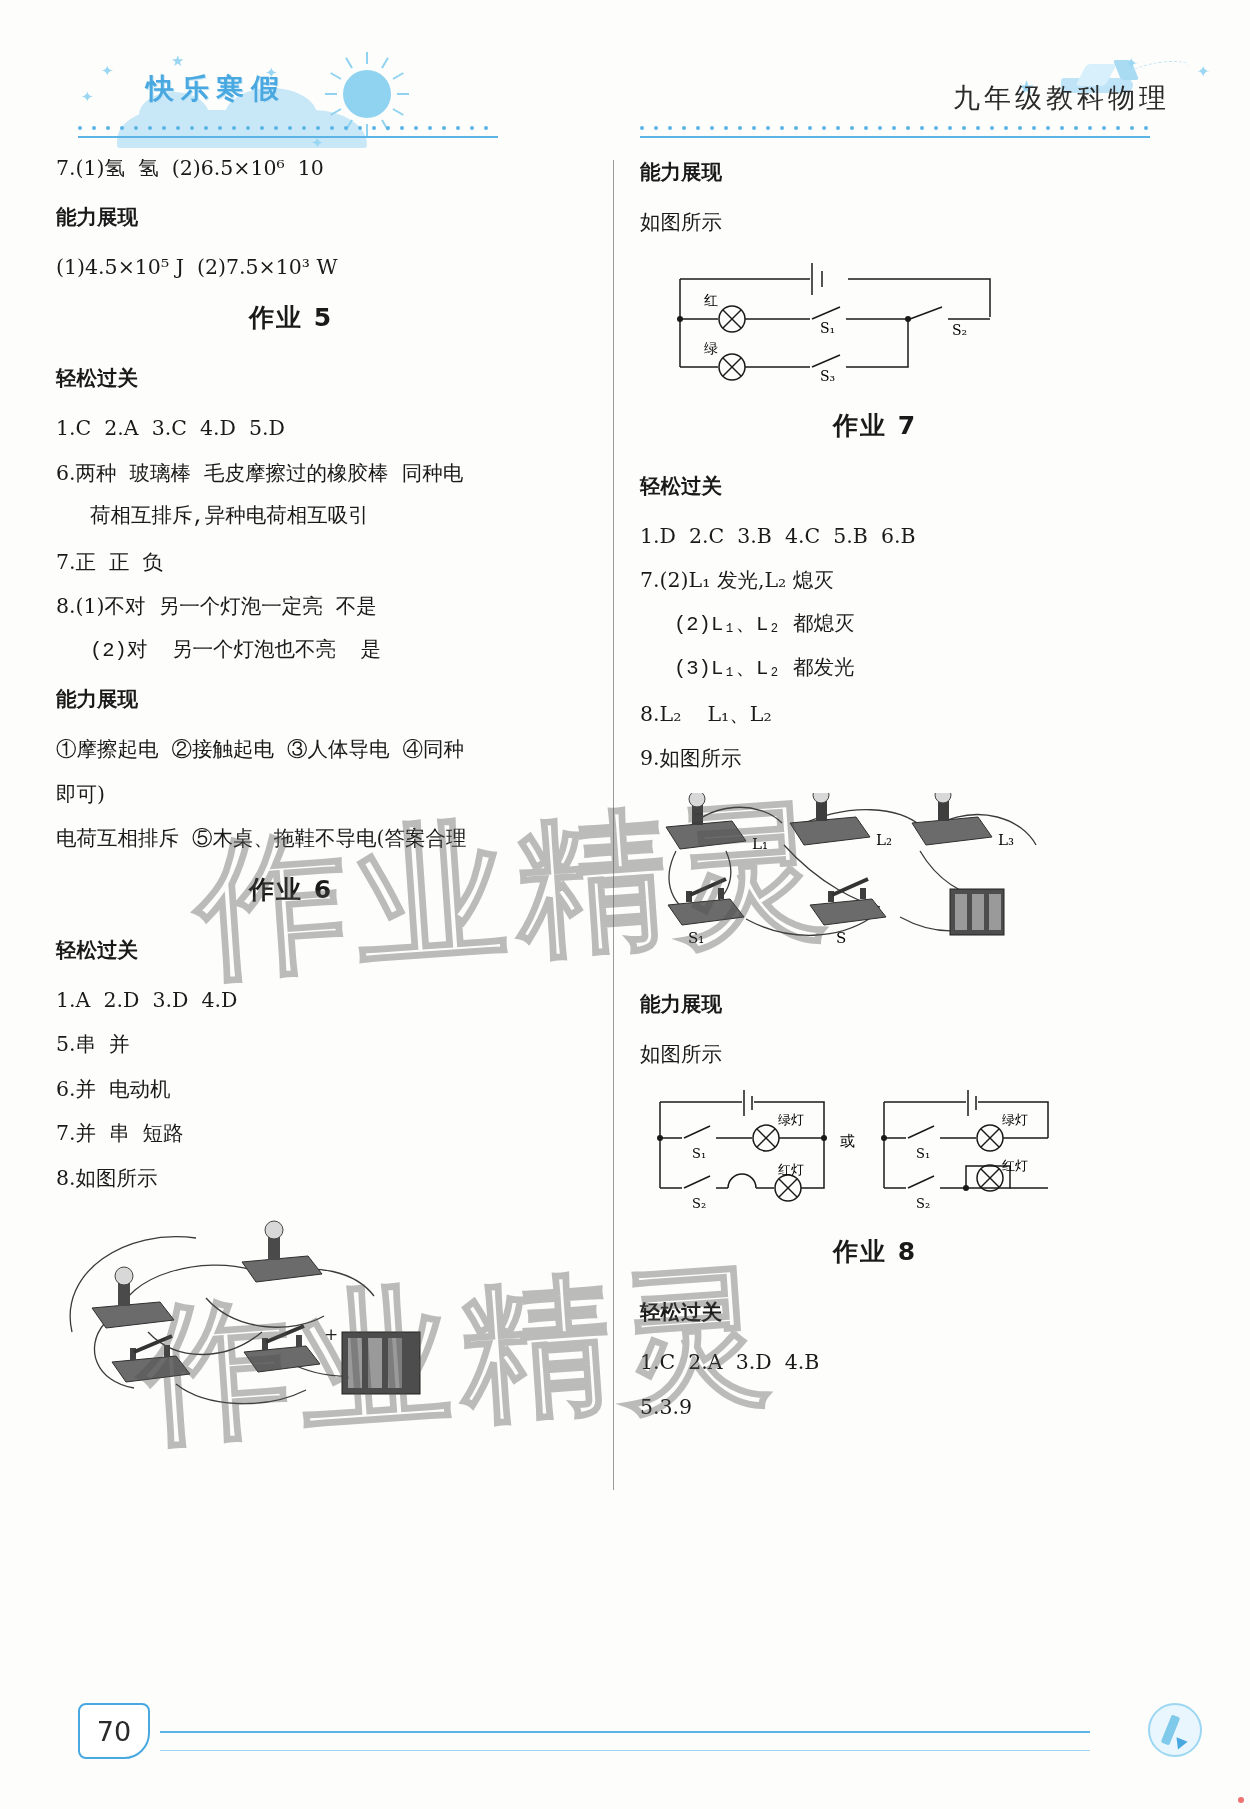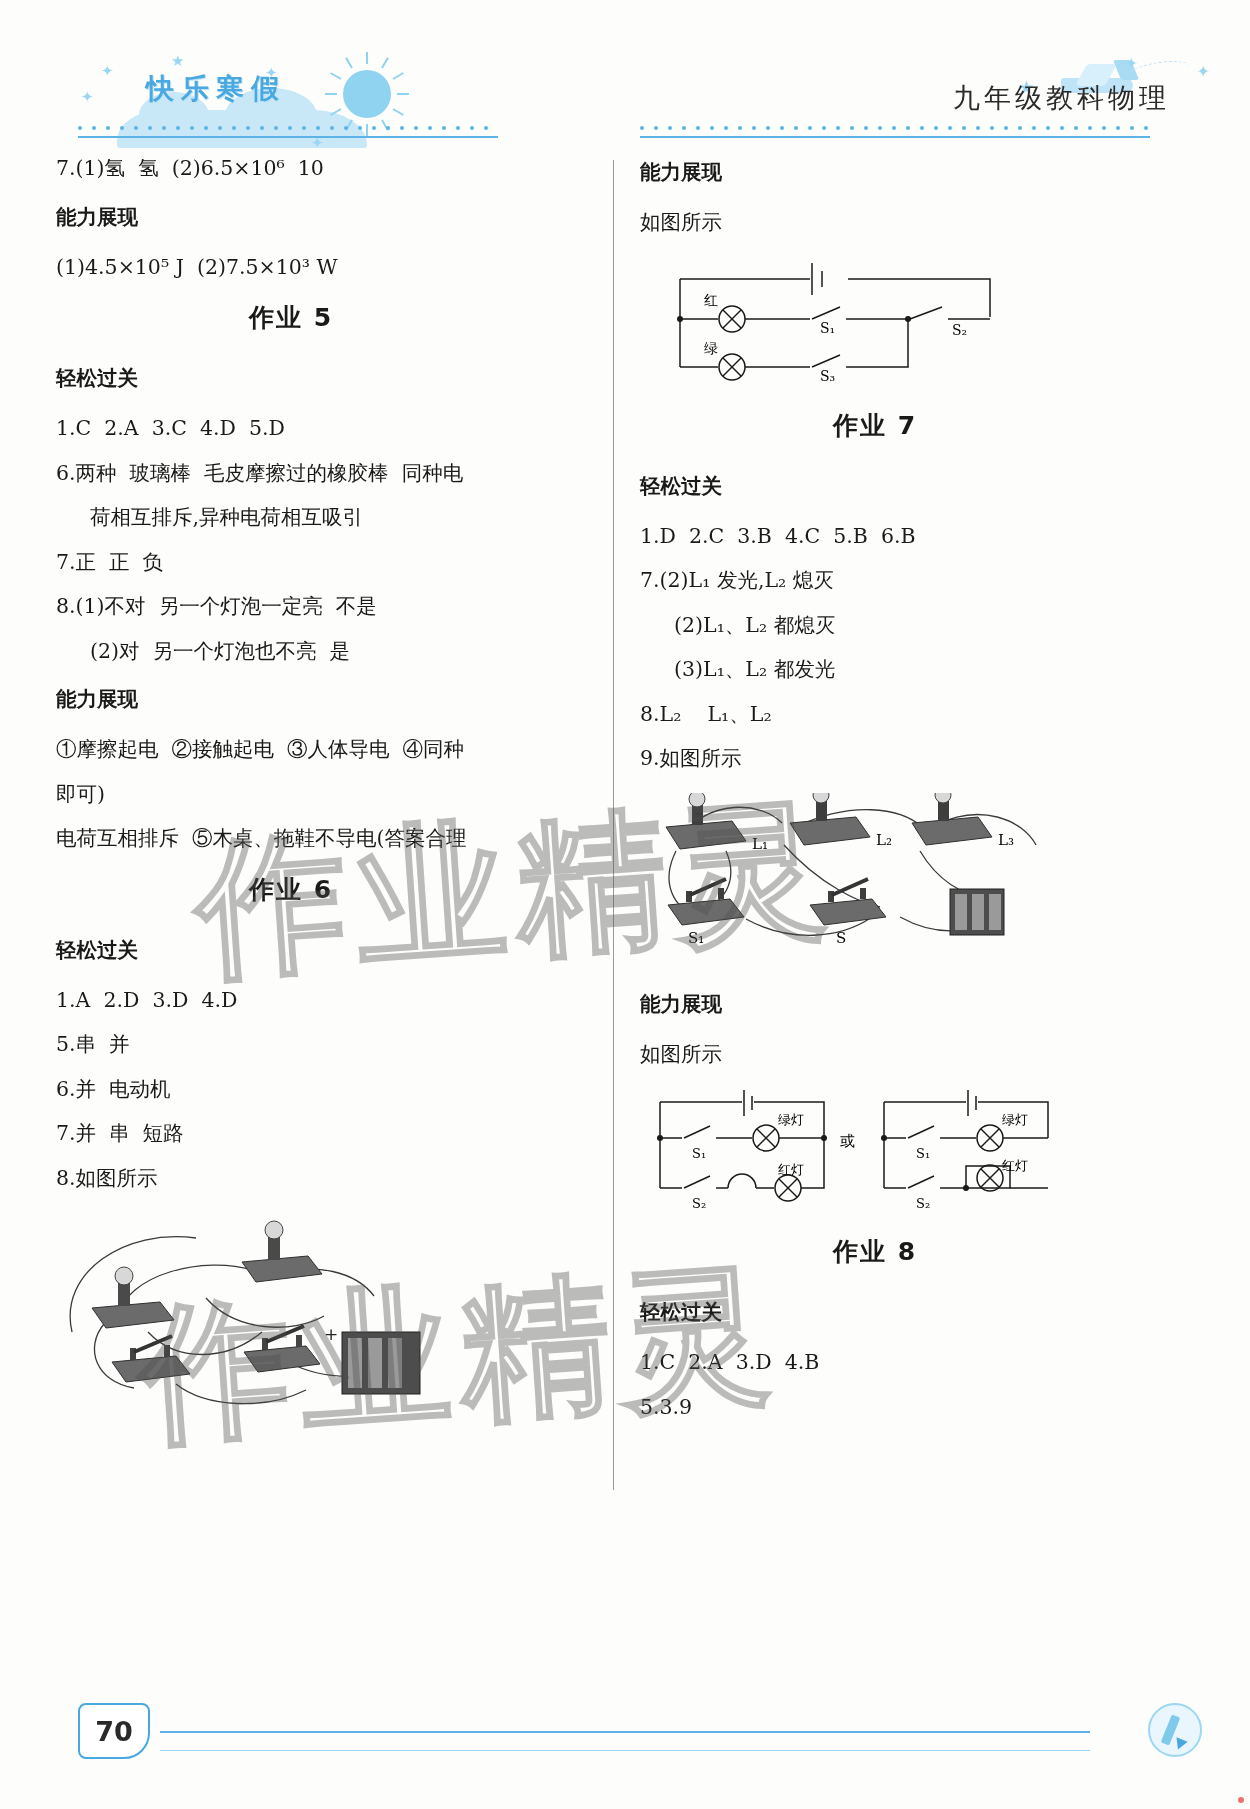--- a/index.html
+++ b/index.html
@@ -61,21 +61,21 @@
 
   
   .col { position:absolute; top:158px; width:470px; }
   .col-left  { left:56px; }
   .col-right { left:640px; }
   .divider { position:absolute; left:613px; top:160px; width:0; height:1330px;
              border-left:1.2px solid #9a9a9a; }
 
   .line { font-size:20.5px; line-height:1.0; margin:0 0 24px 0;
           font-family:"DejaVu Serif", serif; white-space:pre; }
-  .line.indent { padding-left:34px; }
+  .line.indent { padding-left:34px;font-family:Liberation Mono, monospace; }
   .bold-head { font-family:"DejaVu Sans", sans-serif; font-weight:bold;
                font-size:20.5px; margin:0 0 26px 0; }
   .zuoye { text-align:center; font-family:"DejaVu Sans", sans-serif;
            font-weight:bold; font-size:25px; margin:14px 0 30px 0;
            letter-spacing:2px; }
 
   
   .fig { margin:6px 0 18px 0; }
 
   
@@ -85,21 +85,21 @@
     letter-spacing:10px; pointer-events:none; user-select:none;
   }
   .wm1 { left:196px; top:790px; font-size:150px; transform:rotate(-4deg); }
   .wm2 { left:140px; top:1255px; font-size:150px; transform:rotate(-4deg); }
 
   
   .footer { position:absolute; left:0; bottom:0; width:1250px; height:130px; }
   .pnum-badge { position:absolute; left:78px; bottom:50px; width:72px; height:56px;
     background:#fff; border:2.5px solid #4aa8e0; border-radius:8px 8px 26px 8px;
     display:flex; align-items:center; justify-content:center;
-    font-family:"DejaVu Sans", sans-serif; font-weight:bold; font-size:27px;
+    font-family:"DejaVu Sans", sans-serif; font-weight:normal; font-size:27px;
     color:#2a2a2a;margin-top:20px; }
   .foot-line-1 { position:absolute; left:160px; bottom:76px; width:930px;
     border-top:2.4px solid #5bb4e5; }
   .foot-line-2 { position:absolute; left:160px; bottom:58px; width:930px;
     border-top:1.4px solid #9bd7f2; }
   .pen { position:absolute; right:48px; bottom:52px; width:54px; height:54px;
     border-radius:50%; background:#eaf6fd; border:2px solid #9bd7f2; }
   .pen-body { position:absolute; left:16px; top:10px; width:9px; height:30px;
     background:#7fc9ea; transform:rotate(22deg); border-radius:2px; }
   .pen-tip { position:absolute; left:24px; top:34px; width:0; height:0;

